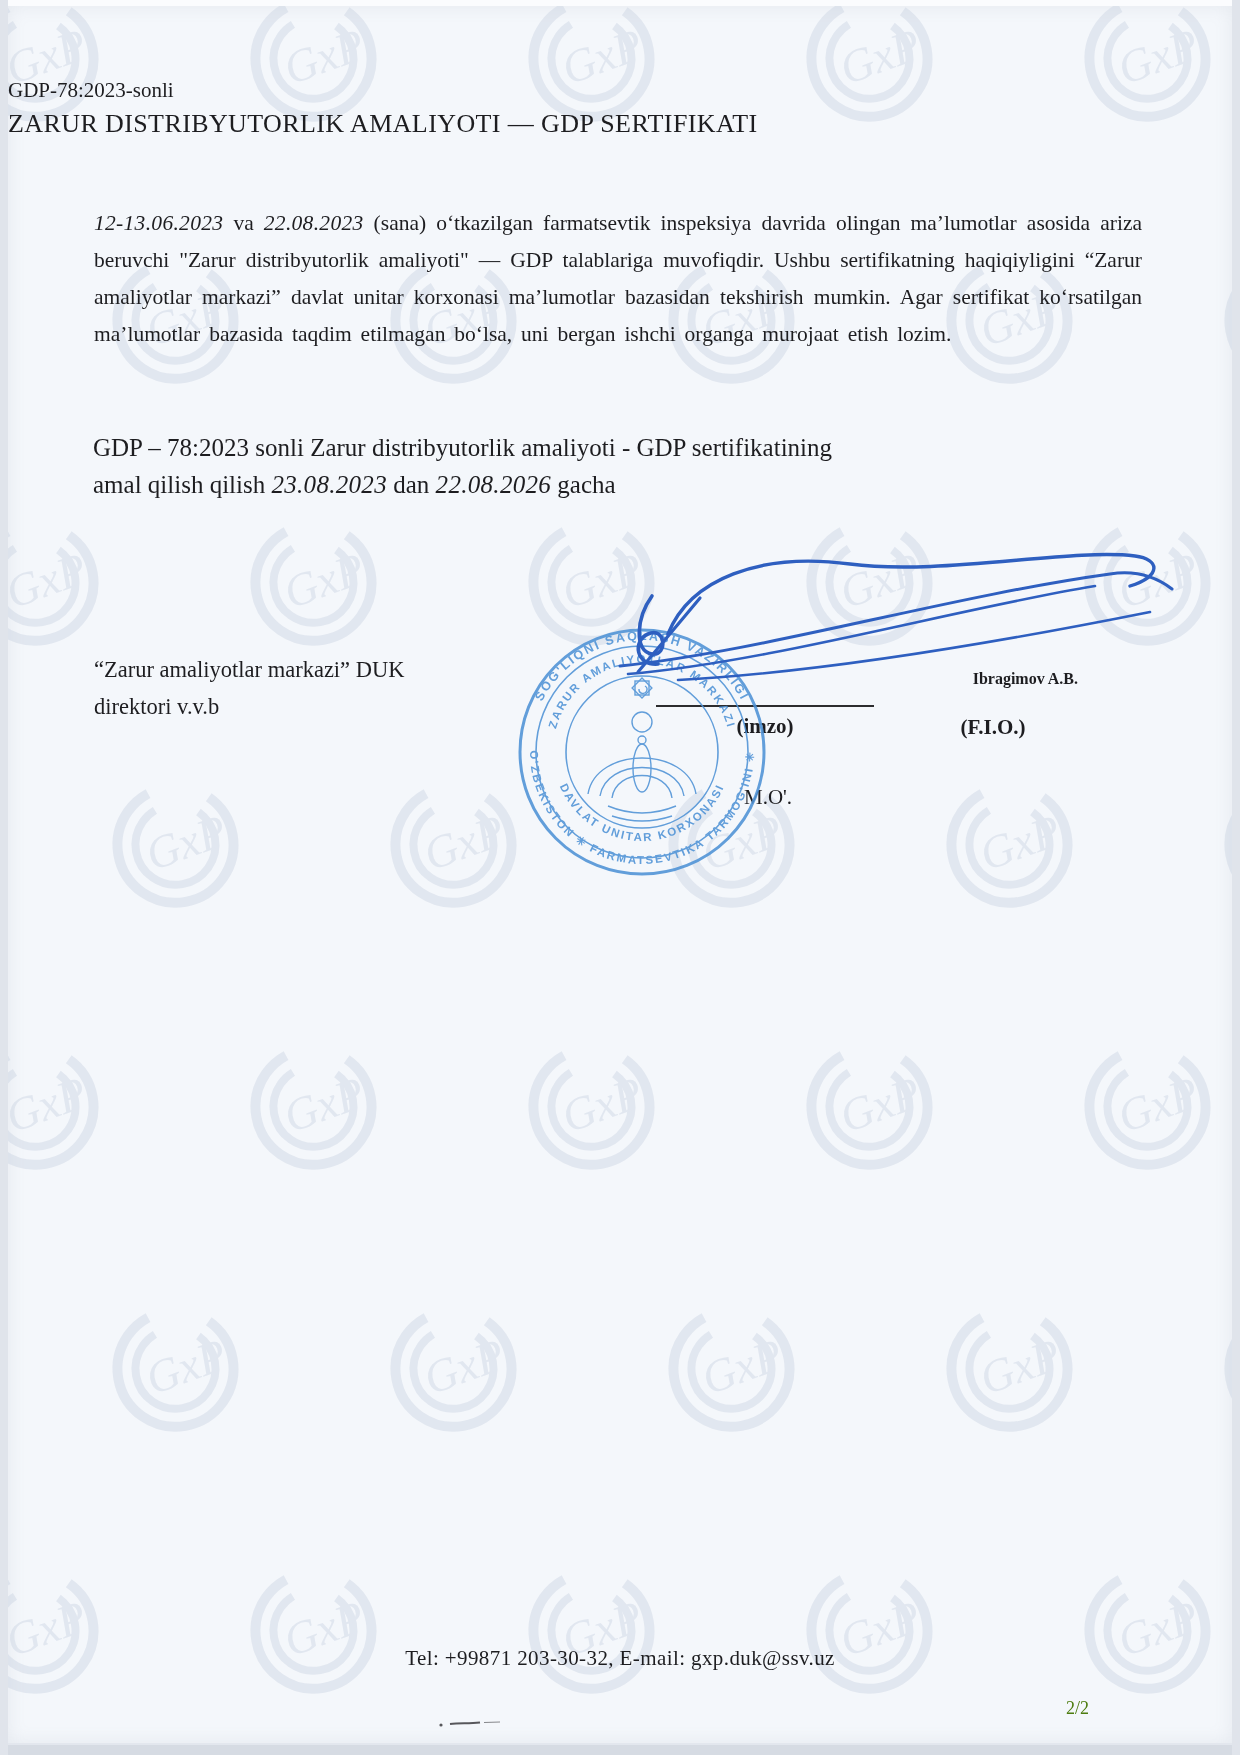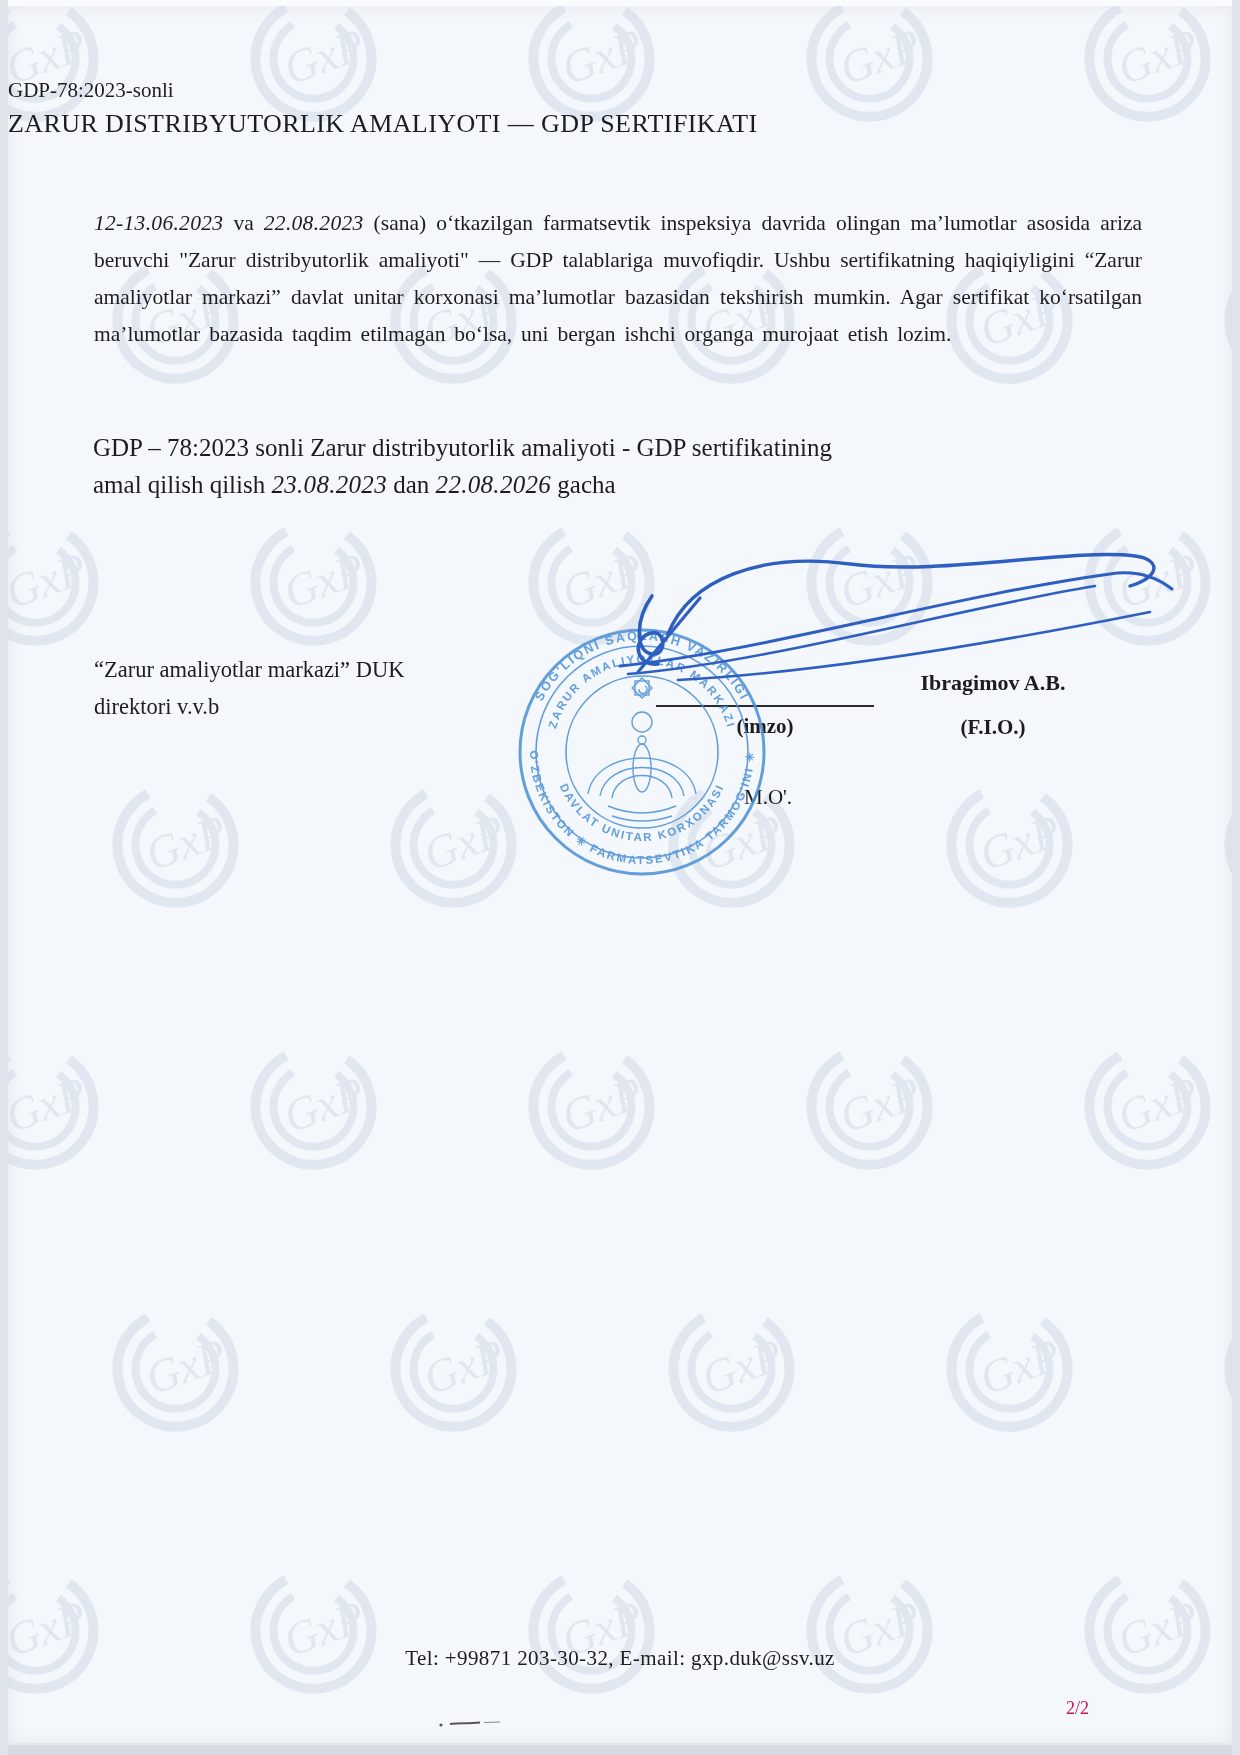--- a/index.html
+++ b/index.html
@@ -27,28 +27,28 @@
   .date-bi{font-weight:normal;font-style:italic;letter-spacing:0.3px;}
   .validity{
     position:absolute;top:424px;left:85px;width:900px;text-align:left;
     font-size:25px;line-height:36.5px;
   }
   .org{
     position:absolute;top:645px;left:86px;font-weight:normal;font-size:22.5px;line-height:37px;
   }
   .sig-line{position:absolute;top:699px;left:648px;width:218px;border-bottom:2px solid #2c2c2e;}
   .imzo{position:absolute;top:708px;left:648px;width:218px;text-align:center;font-weight:bold;font-size:21px;}
-  .name{position:absolute;top:664px;left:900px;width:170px;text-align:center;font-weight:bold;font-size:22px;}
+  .name{position:absolute;top:664px;left:900px;width:170px;text-align:right;font-weight:bold;font-size:16px;}
   .fio{position:absolute;top:709px;left:900px;width:170px;text-align:center;font-weight:bold;font-size:21px;}
   .mo{position:absolute;top:779px;left:736px;font-size:21px;}
   .stamp{position:absolute;left:508px;top:620px;width:252px;height:252px;z-index:2;opacity:0.88;}
   .signature{position:absolute;left:542px;top:528px;width:630px;height:150px;z-index:4;}
   .footer{position:absolute;top:1640px;left:0;width:100%;text-align:center;font-size:21px;letter-spacing:0.4px;}
   .pen-mark{position:absolute;left:428px;top:1712px;width:78px;height:12px;opacity:0.85;}
-  .page-num{position:absolute;top:1692px;left:1058px;color:#be185d;font-size:18px;}
+  .page-num{position:absolute;top:1692px;left:1058px;color:#4d7c0f;font-size:18px;}
   .edge{position:absolute;z-index:5;pointer-events:none;}
   .edge-top{top:0;left:0;right:0;height:6px;background:#fbfcfe;}
   .edge-bottom{bottom:0;left:0;right:0;height:10px;background:#d6dbe3;}
   .edge-left{top:0;bottom:0;left:0;width:8px;background:#e0e4eb;}
   .edge-right{top:0;bottom:0;right:0;width:8px;background:#e0e4eb;}
 </style>
 </head>
 <body>
 
 <div class="page">

